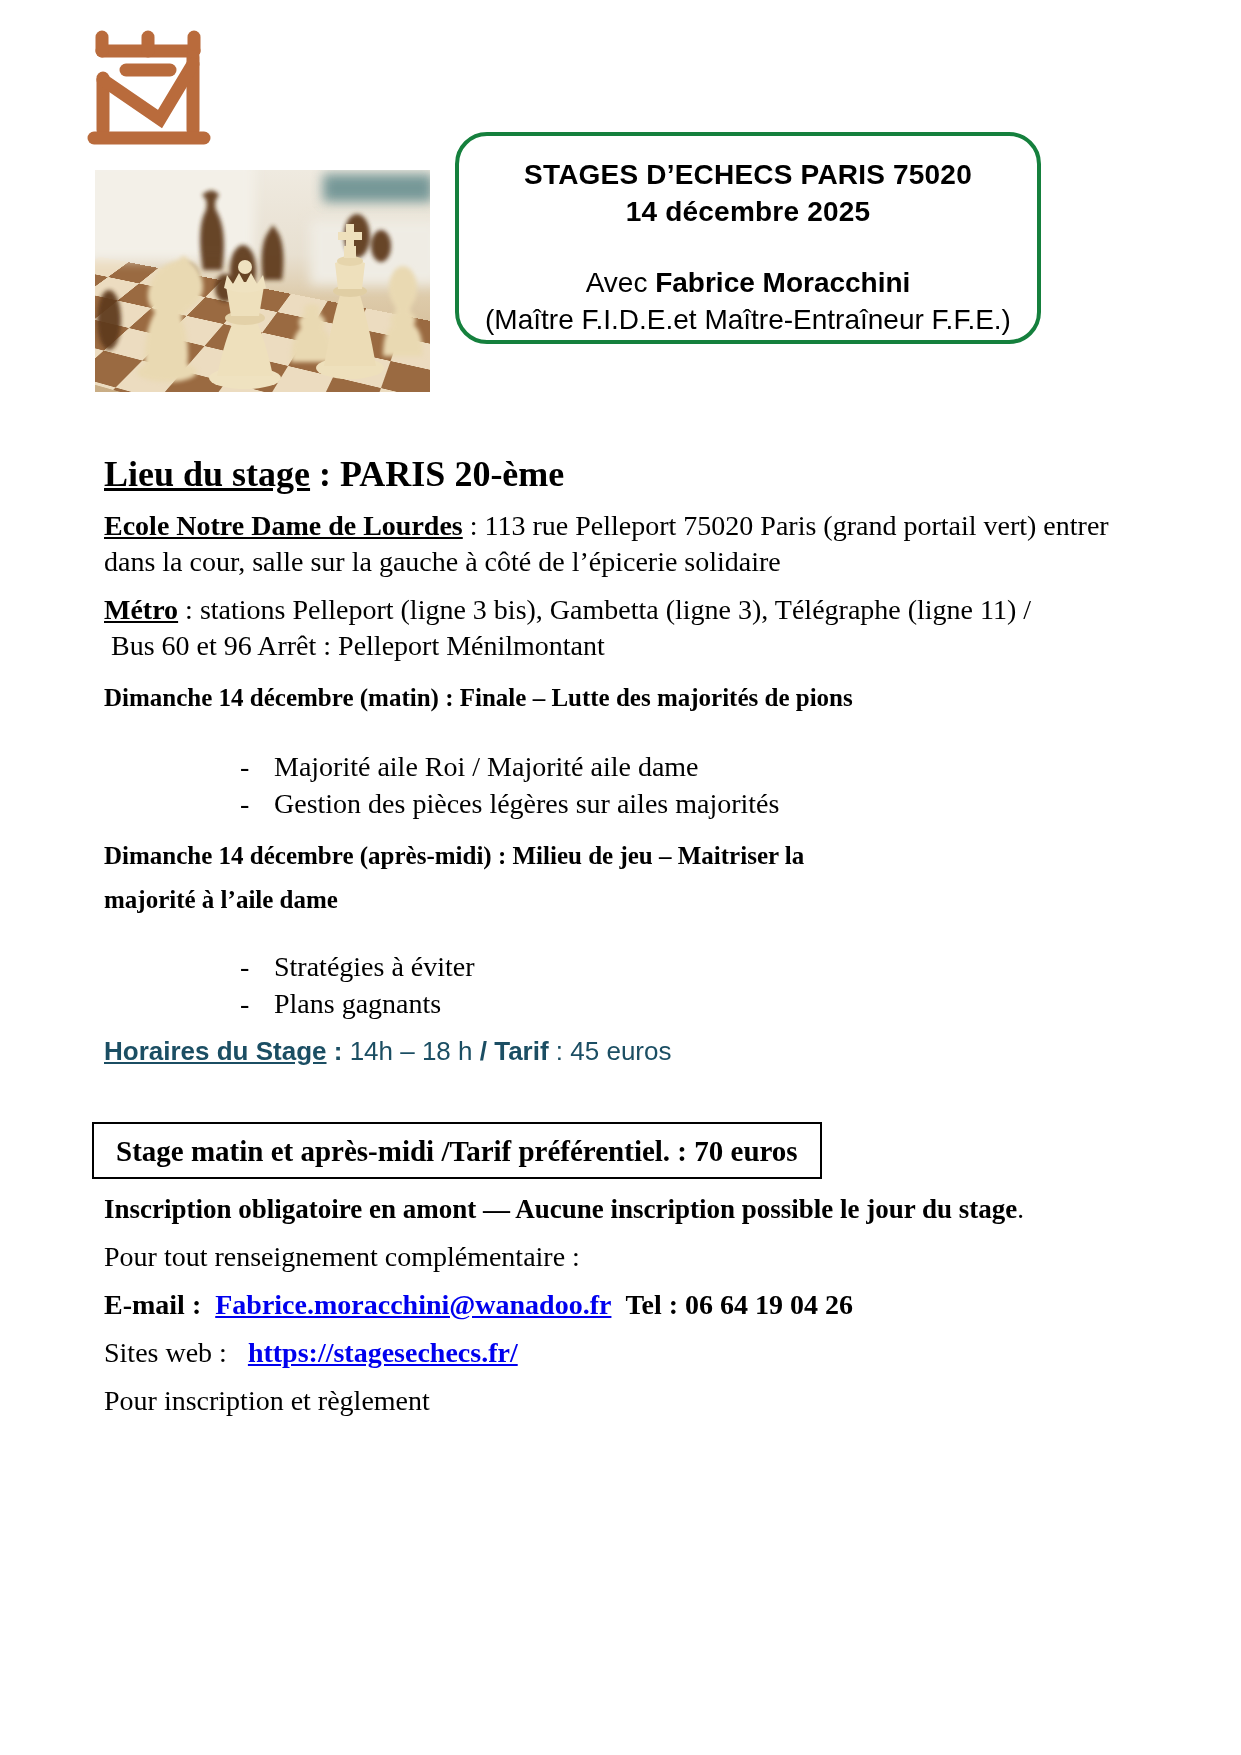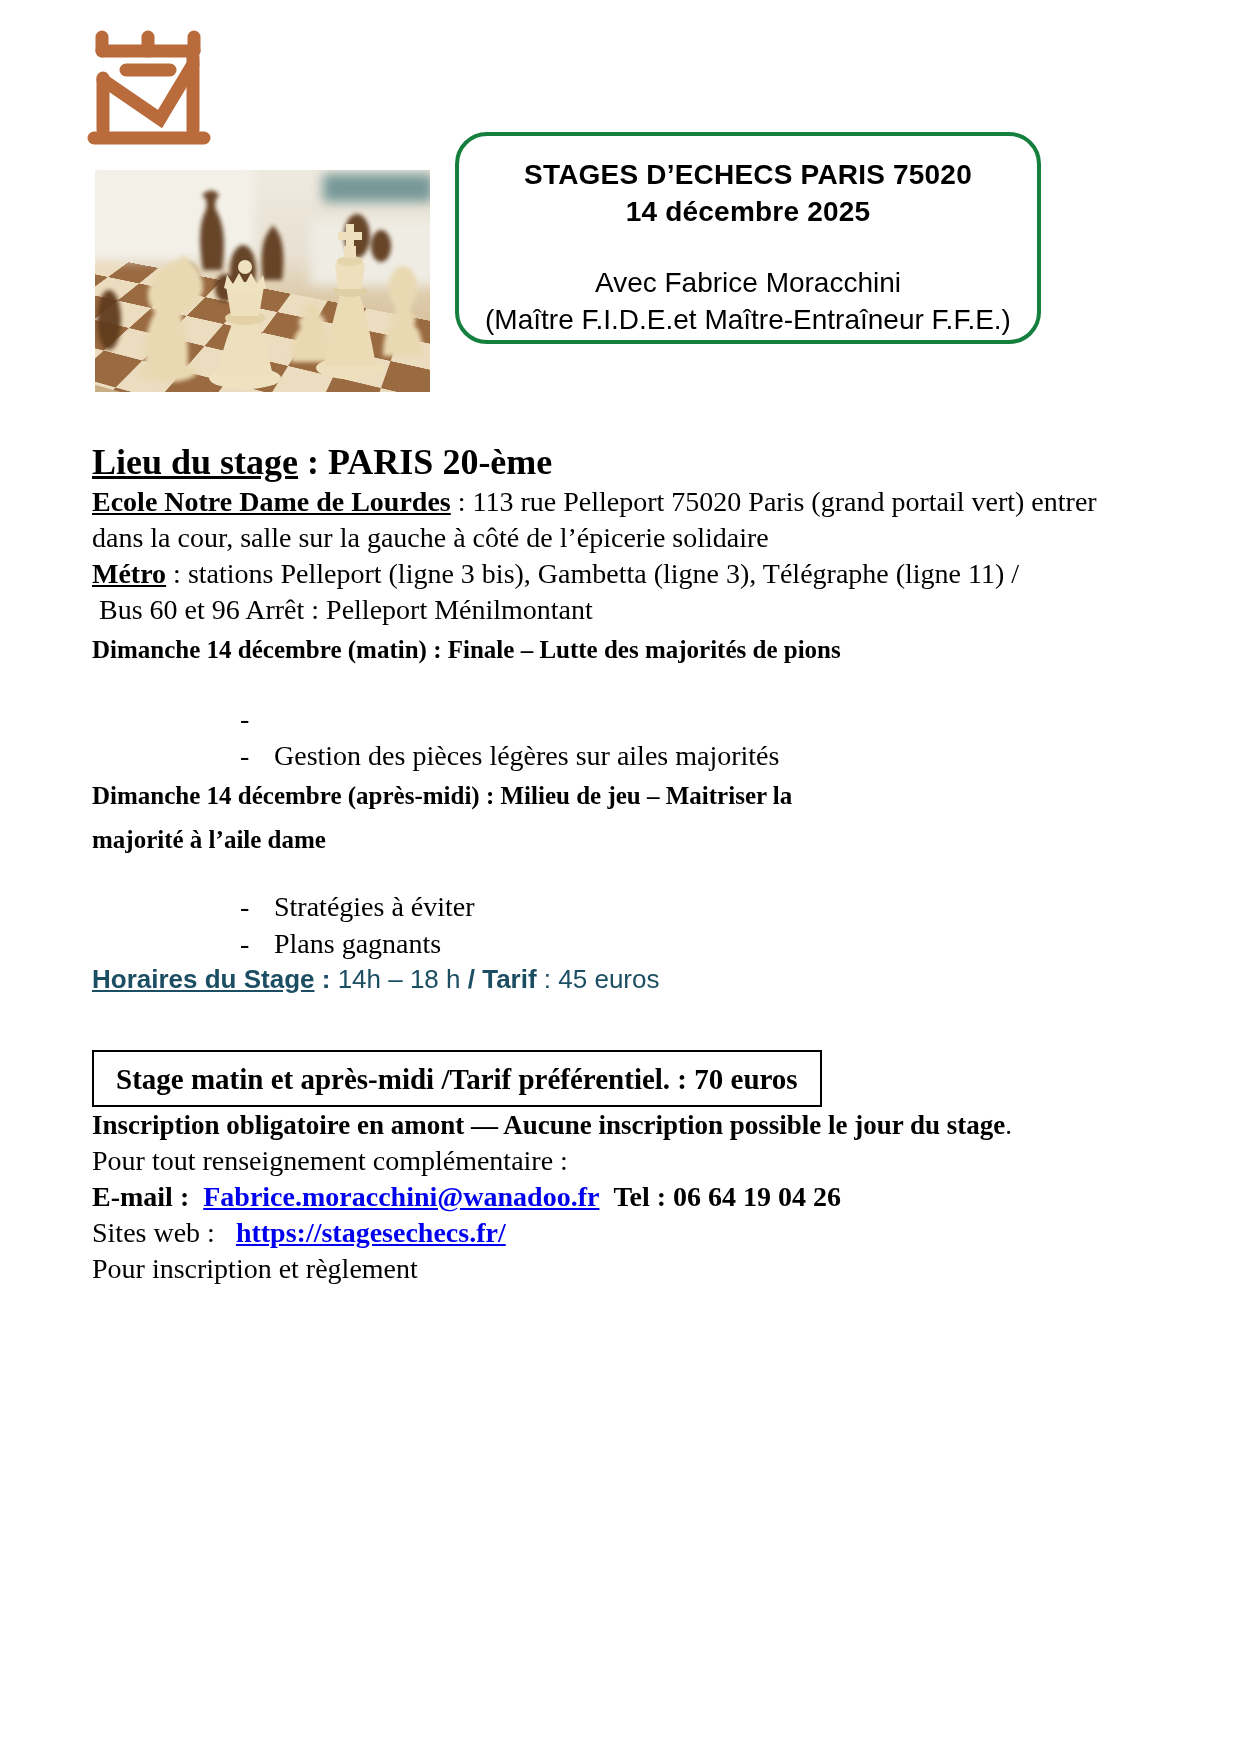--- a/index.html
+++ b/index.html
@@ -17,25 +17,25 @@
          background-size:96px 96px;
          transform:perspective(520px) rotateX(52deg) rotateZ(22deg);
          transform-origin:50% 70%;}
   .pieces{position:absolute;left:0;top:0;}
 
   .titlebox{position:absolute;left:455px;top:132px;width:586px;height:212px;box-sizing:border-box;
             border:4px solid #15803d;border-radius:32px;text-align:center;
             font-family:"Liberation Sans",sans-serif;font-size:28px;line-height:37px;padding-top:20px;}
   .titlebox .semib{font-weight:700;letter-spacing:.2px;}
   .titlebox .gap{height:34px;}
-  .titlebox .name{font-weight:400;}
+  .titlebox .name{font-weight:700;}
 
   
   .content{position:absolute;left:92px;top:440px;width:1060px;}
-  .content p,.content h1,.content h2{margin:0;}
+  .content p,.content h1,.content h2{margin:12px;}
   .h1{font-size:36px;font-weight:700;line-height:44px;}
   .ul{text-decoration:underline;}
   .b{font-weight:700;}
   .body{font-size:28px;line-height:36px;}
   .lbl{font-weight:700;text-decoration:underline;}
   .school{margin-top:44px;}
   .metro{margin-top:45px;}
   .h2{font-size:25px;font-weight:700;line-height:44px;}
   .morning-h{margin-top:42px;}
   .aft-h{margin-top:66px;}
@@ -144,20 +144,21 @@
 
     <p class="body school"><span class="lbl">Ecole Notre Dame de Lourdes</span><span>&nbsp;: 113 rue Pelleport 75020 Paris (grand portail vert) entrer</span><br><span>dans la cour, salle sur la gauche à côté de l’épicerie solidaire</span></p>
 
     <p class="body metro"><span class="lbl">Métro</span><span>&nbsp;: stations Pelleport (ligne 3 bis), Gambetta (ligne 3), Télégraphe (ligne 11) /</span><br><span>&nbsp;Bus 60 et 96 Arrêt : Pelleport Ménilmontant</span></p>
 
     <h2 class="h2 morning-h">Dimanche 14 décembre (matin) : Finale – Lutte des majorités de pions</h2>
 
     <div class="bullets">
       <div class="bullet">
           <span class="dash">-</span>
+          <span>Majorité aile Roi / Majorité aile dame</span>
         </div>
       <div class="bullet">
           <span class="dash">-</span>
           <span>Gestion des pièces légères sur ailes majorités</span>
         </div>
     </div>
 
 
     <h2 class="h2 aft-h"><span>Dimanche 14 décembre (après-midi) : Milieu de jeu – Maitriser la</span><br><span>majorité à l’aile dame</span></h2>
 

